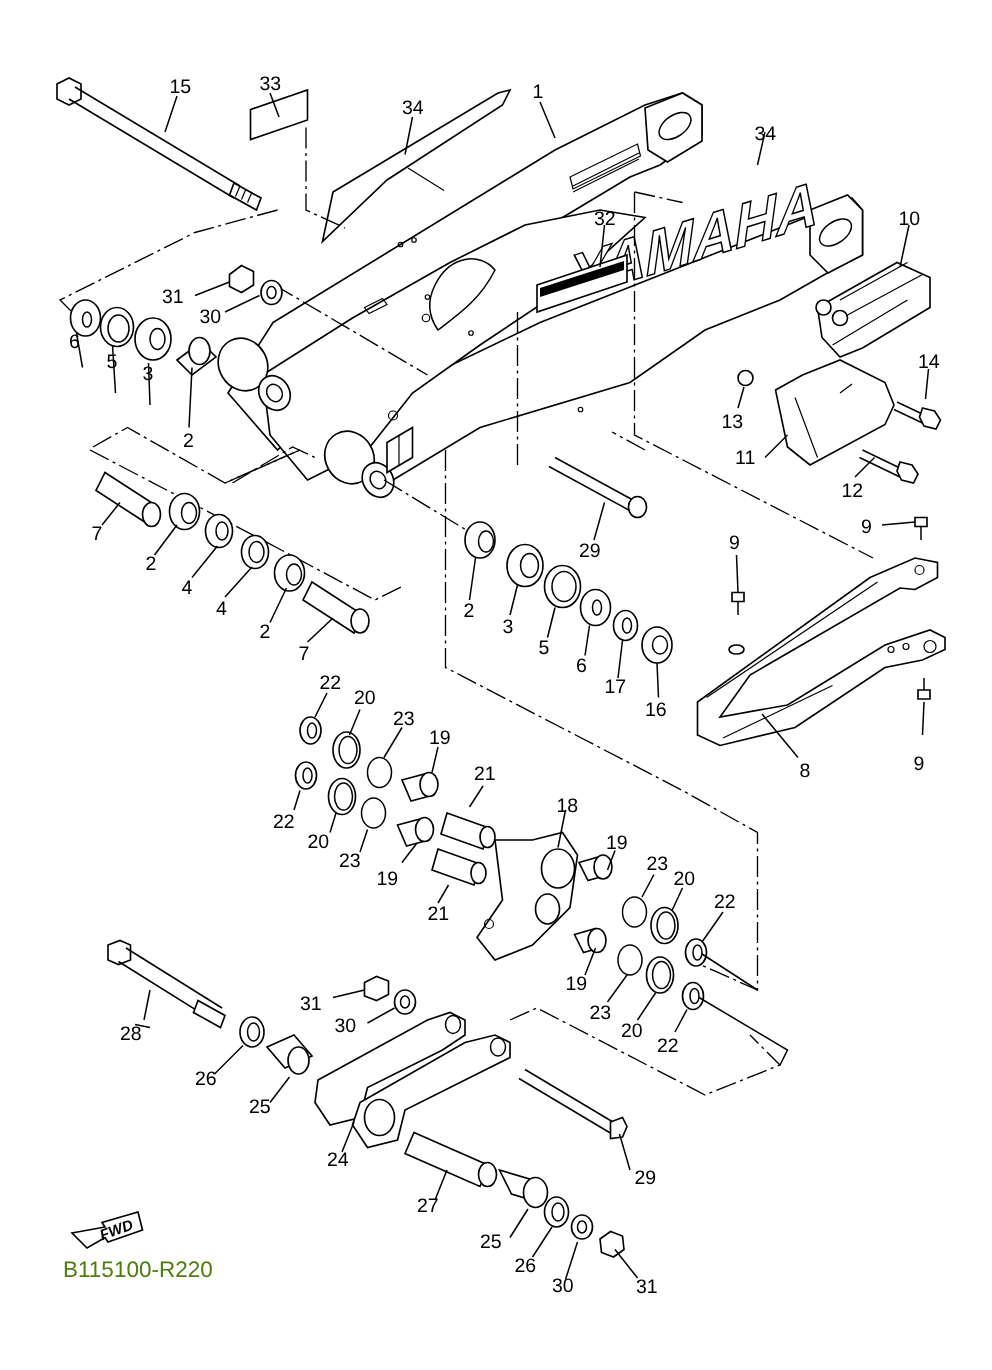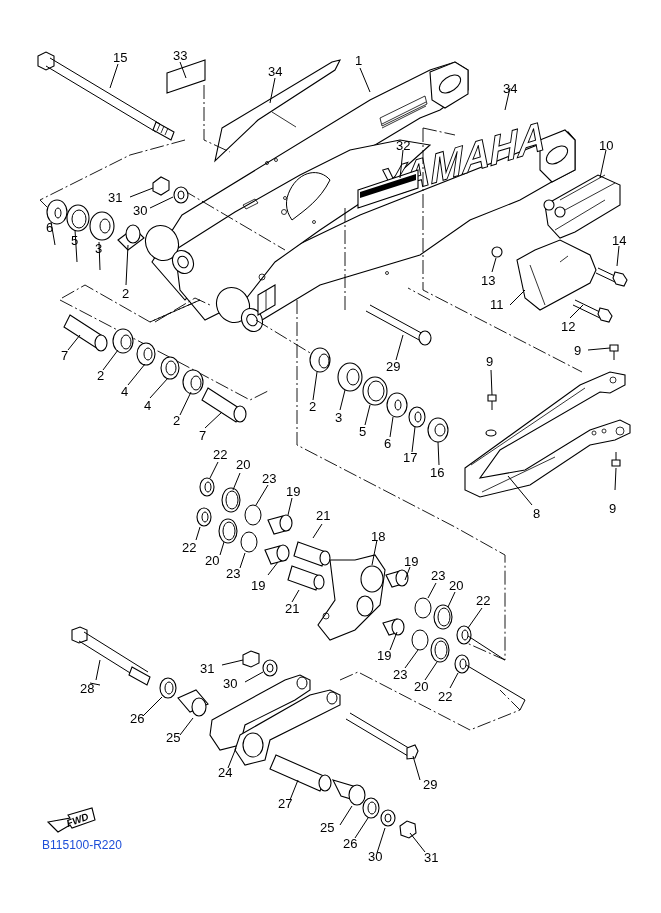--- a/index.html
+++ b/index.html
@@ -3,21 +3,21 @@
 <meta charset="utf-8">
 <style>
   html, body { margin:0; padding:0; background:#ffffff; }
   body { width:661px; height:913px; overflow:hidden; position:relative; font-family:"Liberation Sans", sans-serif; }
   #diagram { position:absolute; left:0; top:0; width:661px; height:913px; }
   .ln { stroke:#000; stroke-width:1; fill:none; }
   .part { stroke:#000; stroke-width:1.1; fill:#fff; }
   .thin { stroke:#000; stroke-width:0.8; fill:none; }
   .dash { stroke:#000; stroke-width:0.9; fill:none; stroke-dasharray:14 3 2 3; }
   .lbl { font-family:"Liberation Sans", sans-serif; font-size:13px; fill:#000; }
-  .code { position:absolute; left:42px; top:838px; font-size:12px; color:#1d4ed8; font-family:"Liberation Sans", sans-serif; }
+  .code { position:absolute; left:42px; top:838px; font-size:15px; color:#4d7c0f; font-family:"Liberation Sans", sans-serif; }
   .yam { font-family:"Liberation Sans", sans-serif; font-weight:bold; font-style:italic; font-size:40px; fill:#fff; stroke:#000; stroke-width:1; }
   .fwd { font-family:"Liberation Sans", sans-serif; font-weight:bold; font-style:italic; font-size:10px; fill:#000; }
 </style>
 </head>
 <body>
 
 <svg id="diagram" viewBox="0 0 661 913" xmlns="http://www.w3.org/2000/svg">
 
   <g>
     <path class="part" d="M38,56 L46,52 L54,56 L54,66 L46,70 L38,66 Z"></path>

